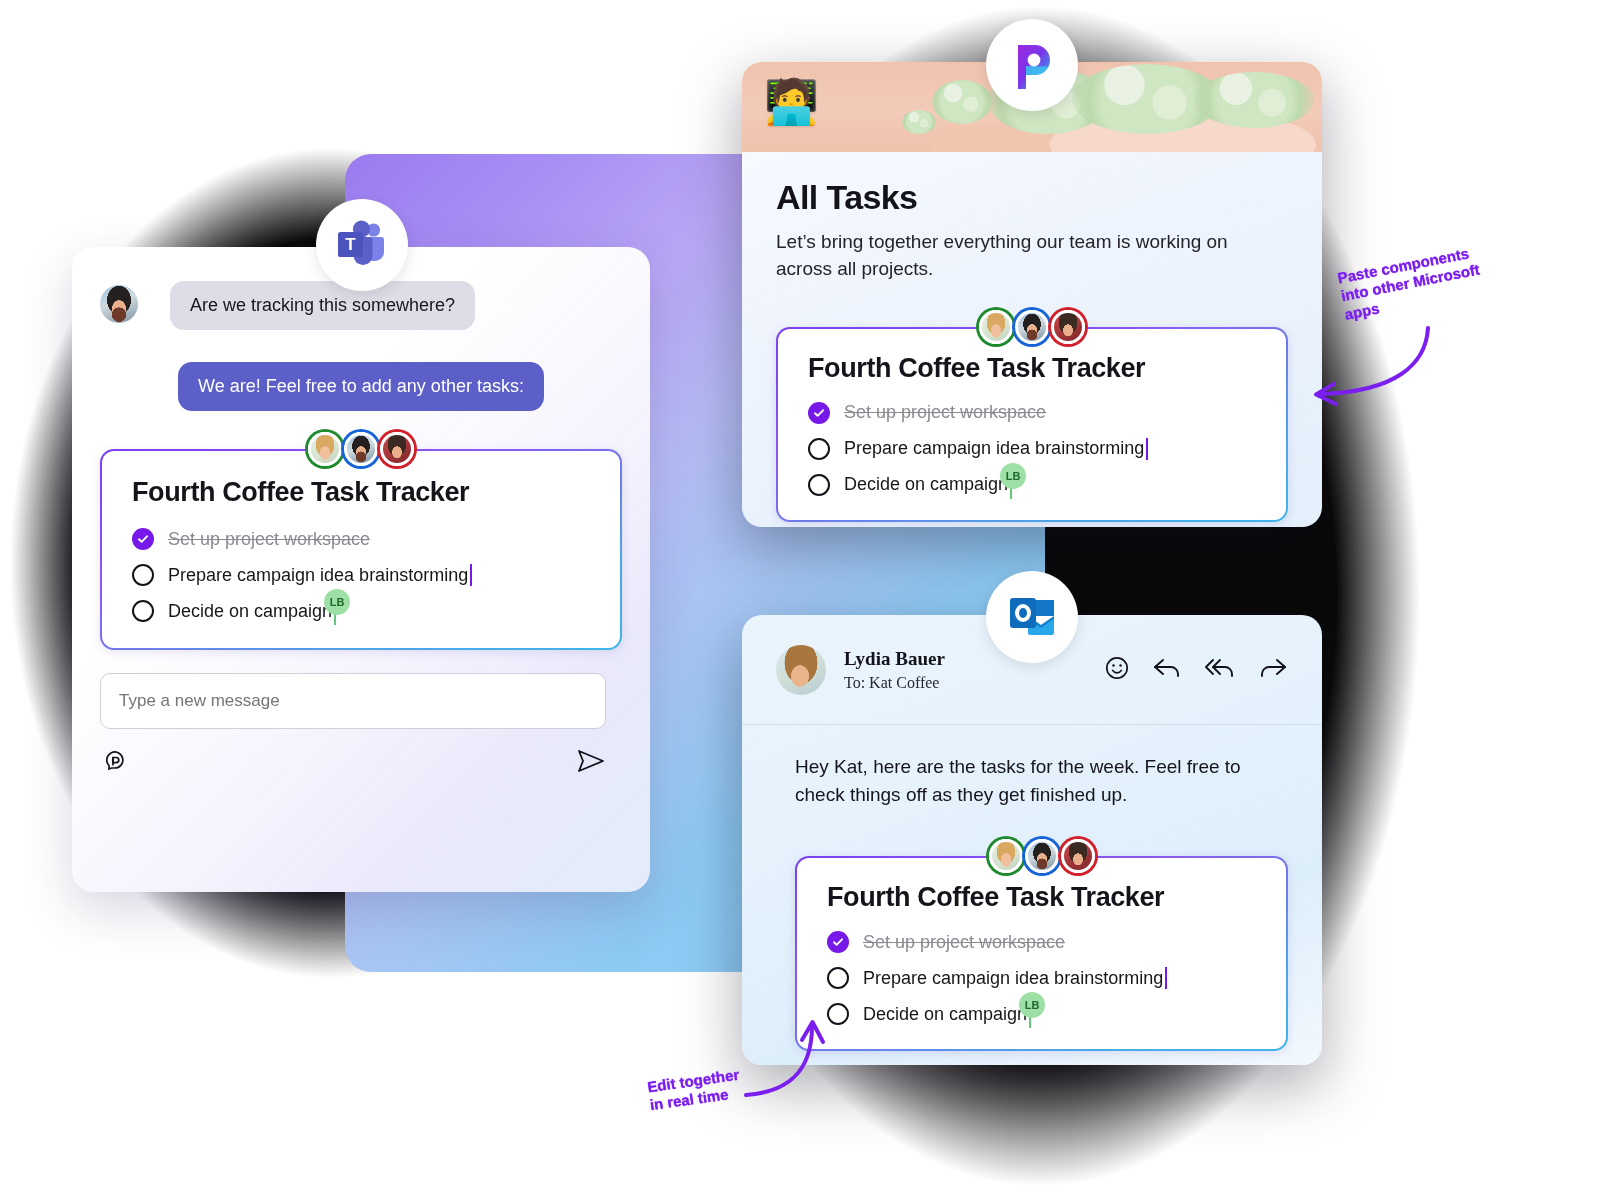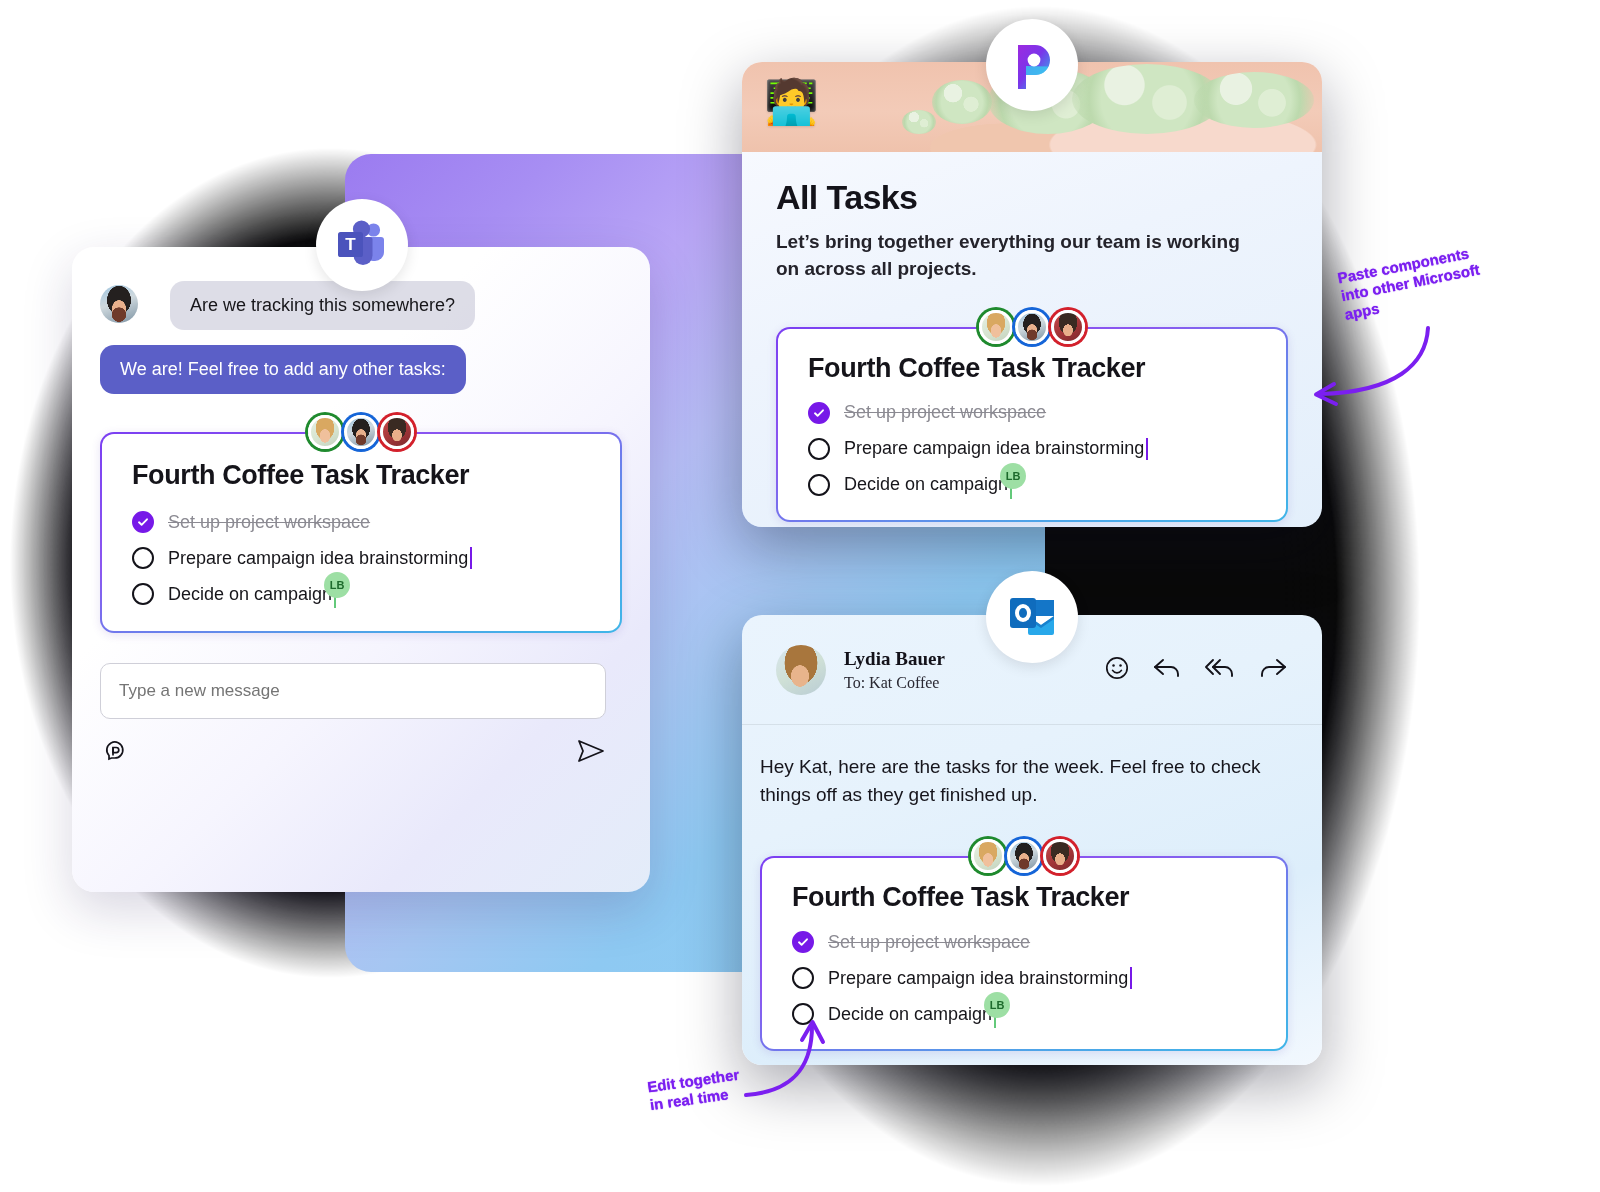--- a/index.html
+++ b/index.html
@@ -116,21 +116,21 @@
 
   .msg-row{ display:flex; align-items:flex-start; }
   .bubble-in{
     background:rgba(196,196,214,.58);
     color:#17161a;
     font-size:18px;
     border-radius:14px;
     padding:14px 20px;
     margin-left:32px;
   }
-  .msg-row-out{ display:flex; justify-content:flex-start; margin-top:15px; }
+  .msg-row-out{ display:flex; justify-content:center; margin-top:32px; }
   .bubble-out{
     background:#5b5fc7; color:#fff; font-size:18px;
     border-radius:14px; padding:14px 20px;
   }
 
   
   .loop-card{
     position:relative;
     background:#fff;
     border-radius:14px;
@@ -176,21 +176,21 @@
     width:26px; height:26px; border-radius:50%;
     background:#9ddfa4; color:#1d6a2c;
     font-size:11px; font-weight:700;
     display:flex; align-items:center; justify-content:center;
   }
   .presence-stem{
     position:absolute; width:2px; height:18px; background:#63c97a;
   }
 
   
-  #teams-composer{ padding:0 44px 0 28px; margin-top:30px; }
+  #teams-composer{ padding:0 44px 0 28px; margin-top:23px; }
   #teams-input{
     width:100%; height:56px; border-radius:10px;
     border:1px solid #cfcfd8; background:#fff;
     font-size:17px; color:#5d5c66; padding:0 18px;
     font-family:"Liberation Sans", sans-serif;
     outline:none;
   }
   #teams-composer-actions{
     display:flex; align-items:center; justify-content:space-between;
     margin-top:18px;
@@ -219,38 +219,38 @@
   }
   #loop-emoji{
     position:absolute; left:22px; top:18px; font-size:44px; line-height:1;
     filter: drop-shadow(0 1px 1px rgba(0,0,0,.12));
   }
   #loop-content{ padding:26px 34px 0 34px; }
   #loop-title{
     font-size:34px; font-weight:700; color:#14131a; letter-spacing:-.6px;
   }
   #loop-subtitle{
-    margin-top:12px; font-size:19px; line-height:1.42; color:#24232b; max-width:470px;font-weight:bold;
+    margin-top:12px; font-size:19px; line-height:1.42; color:#24232b; max-width:470px;
   }
 
   
   #outlook-window{
     left:742px; top:615px; width:580px; height:450px;
     border-radius:20px;
     background: linear-gradient(160deg,#eaf4fd 0%,#e6f2fc 35%,#ddeefb 70%,#f2f8fe 100%);
     box-shadow:0 20px 60px rgba(10,10,30,.35);
   }
   #outlook-header{
     height:110px; display:flex; align-items:center; padding:0 34px; position:relative;
   }
   #outlook-header-divider{ position:absolute; left:0; right:0; bottom:0; height:1px; background:rgba(0,0,0,.08); }
   #outlook-sender-name{ font-size:19px; font-weight:700; color:#13121a; }
   #outlook-recipient{ font-size:16px; color:#2a2933; margin-top:4px; }
   #outlook-actions{ margin-left:auto; display:flex; gap:22px; align-items:center; }
-  #outlook-body{ padding:28px 34px 0 18px; }
+  #outlook-body{ padding:28px 34px 0 53px; }
   #outlook-body-text{ font-size:19px; line-height:1.45; color:#16151c; }
 
   
   .app-badge{
     position:absolute; width:92px; height:92px; border-radius:50%;
     background:#fff; display:flex; align-items:center; justify-content:center;
     z-index:40;
     box-shadow:0 4px 14px rgba(0,0,0,.10);
   }
 

